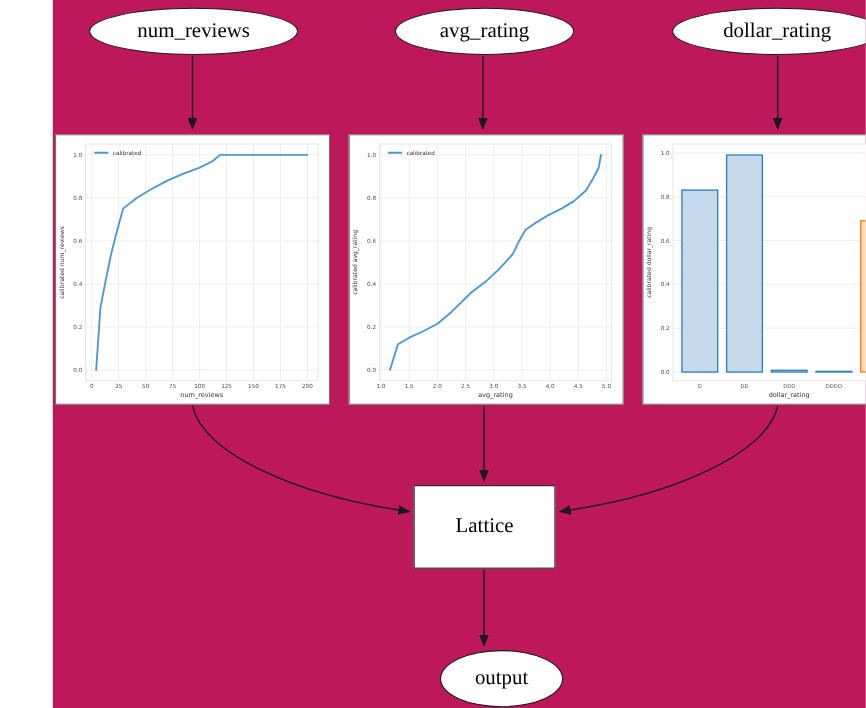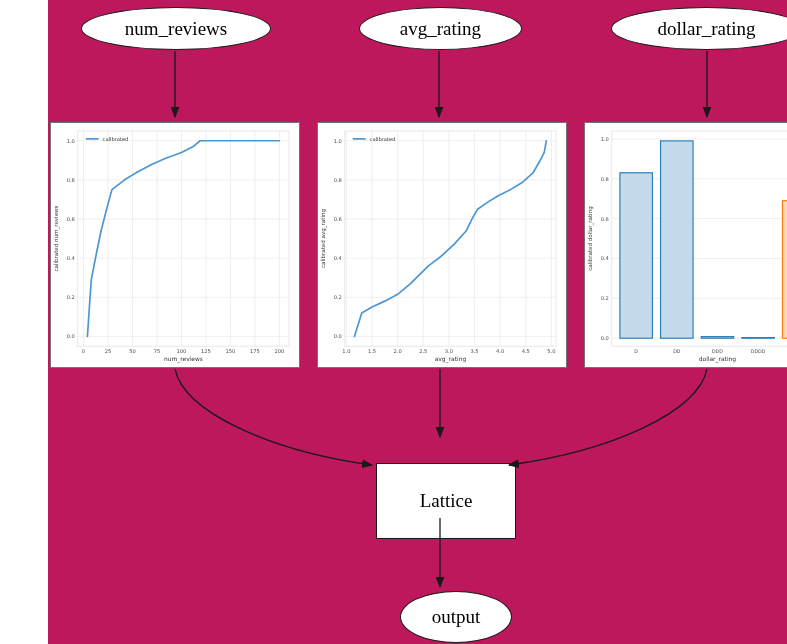--- a/index.html
+++ b/index.html
@@ -153,21 +153,21 @@
         <text x="133.50000000000003" y="232" text-anchor="middle" font-size="4.8" fill="#4d4d4d">DDD</text>
         <rect x="158.0769230769231" y="216.36018518518517" width="32.769230769230774" height="0.6027777777777885" fill="#c5daec" stroke="#2d7fb8" stroke-width="1.2"></rect>
         <text x="174.46153846153848" y="232" text-anchor="middle" font-size="4.8" fill="#4d4d4d">DDDD</text>
         <rect x="199.03846153846155" y="78.3240740740741" width="32.769230769230774" height="138.63888888888886" fill="#fcd9b8" stroke="#ff7f0e" stroke-width="1.2"></rect>
         <text x="215.42307692307693" y="232" text-anchor="middle" font-size="4.8" fill="#4d4d4d">missing</text>
         <text x="133.5" y="240" text-anchor="middle" font-size="6" fill="#333333">dollar_rating</text>
         <text x="7" y="116.5" text-anchor="middle" font-size="5.6" fill="#333333" transform="rotate(-90 7 116.5)">calibrated dollar_rating</text>
       </svg>
   </div>
 
-  <div class="node rect" style="left:328px;top:463px;width:140px;height:76px">
+  <div class="node rect" style="left:328px;top:441px;width:129px;height:76px">
     <span>Lattice</span>
   </div>
 
   <div class="node ellipse" style="left:352px;top:591px;width:112px;height:52px">
     <span>output</span>
   </div>
 
 </div>
 
 </body></html>

